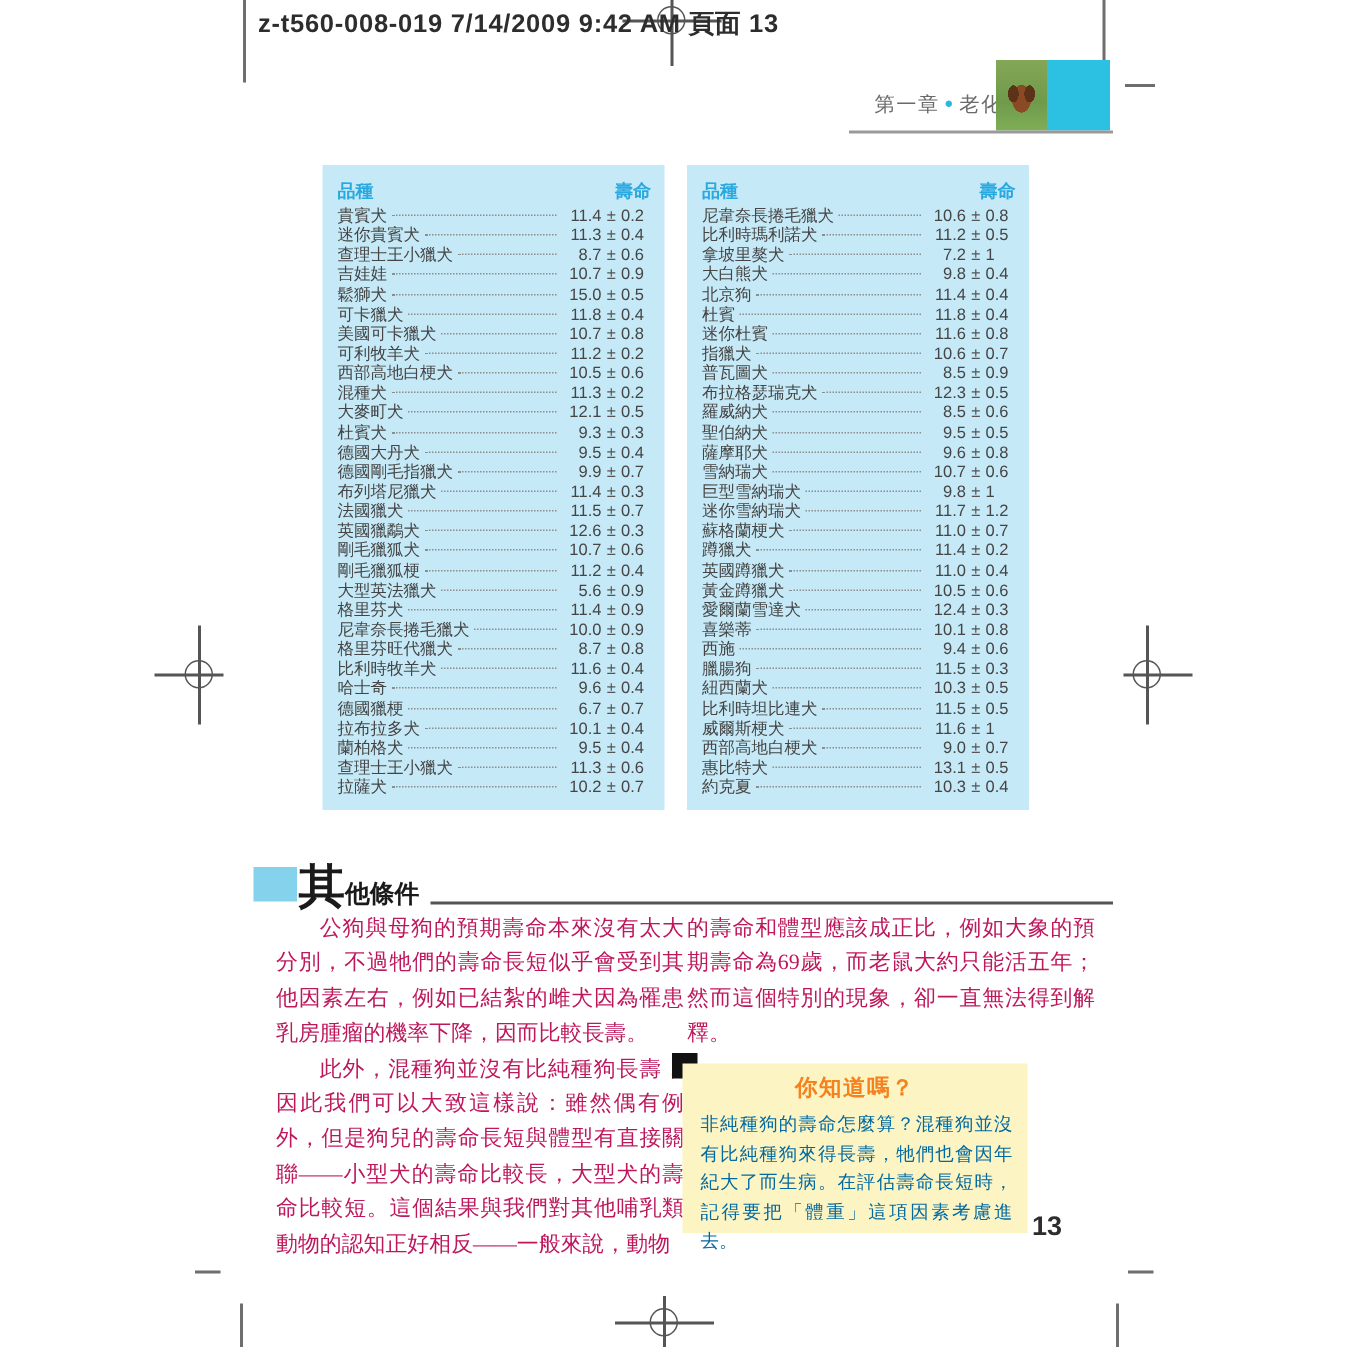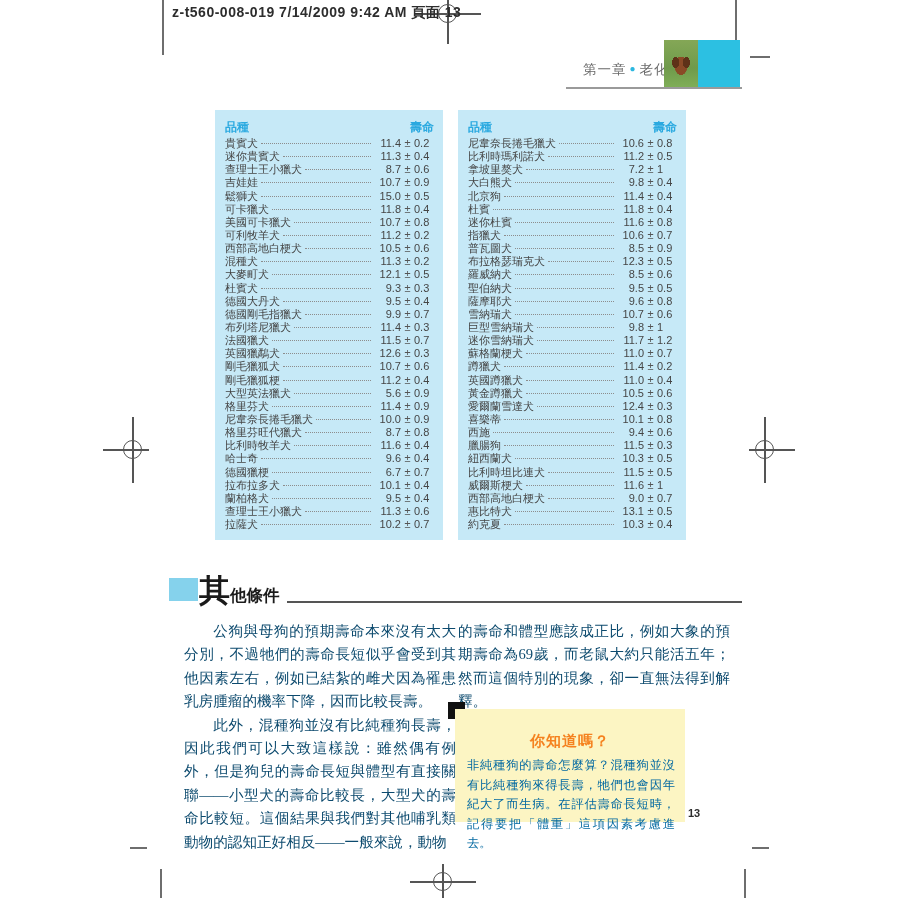--- a/index.html
+++ b/index.html
@@ -6,21 +6,21 @@
   body{width:898px;height:898px;background:#fff;position:relative;overflow:hidden;
        font-family:"Liberation Sans",sans-serif;color:#333;}
 
   
   .cropline{position:absolute;background:#6e6e6e;}
   .regmark{position:absolute;}
   .regmark .circ{position:absolute;border:1.6px solid #555;border-radius:50%;width:17px;height:17px;left:-10px;top:-10px;background:transparent;}
   .regmark .h{position:absolute;height:1.6px;background:#555;top:-0.8px;}
   .regmark .v{position:absolute;width:1.6px;background:#555;left:-0.8px;}
 
-  .fileinfo{position:absolute;left:172px;top:4px;font-size:14px;font-weight:bold;
+  .fileinfo{position:absolute;left:172px;top:4px;font-size:17px;font-weight:bold;
             letter-spacing:0.5px;color:#2d2d2d;}
 
   
   .chapter{position:absolute;left:583px;top:61px;font-size:13.5px;color:#6a6a6a;letter-spacing:1px;}
   .chapter .bullet{color:#2bb7e0;font-size:10px;vertical-align:2px;padding:0 3px;}
   .header-rule{position:absolute;left:566px;top:87px;width:176px;height:2px;background:#9a9a9a;}
   .dog-photo{position:absolute;left:664px;top:40px;width:34px;height:47px;
      background:
        radial-gradient(ellipse 5px 8px at 34% 48%, #5e3218 70%, rgba(0,0,0,0) 72%),
        radial-gradient(ellipse 5px 8px at 66% 48%, #5e3218 70%, rgba(0,0,0,0) 72%),
@@ -42,33 +42,33 @@
 
   
   .sec-block{position:absolute;left:169px;top:578px;width:29px;height:23px;background:#85d2ec;}
   .sec-heading{position:absolute;left:199px;top:570px;font-weight:bold;color:#1a1a1a;}
   .sec-heading .big{font-size:31px;}
   .sec-heading .small{font-size:16.5px;}
   .sec-rule{position:absolute;left:287px;top:601px;width:455px;height:1.5px;background:#555;}
 
   
   .bodycol{position:absolute;top:608px;font-family:"Liberation Serif",serif;
-           font-size:14.6px;line-height:23.4px;color:#0c4a6e;text-align:justify;margin-top:12px;}
+           font-size:14.6px;line-height:23.4px;color:#be185d;text-align:justify;}
   .bodycol p{margin:0;text-indent:2em;}
   .bodycol p.noindent{text-indent:0;}
   .col-left{left:184px;width:272px;height:230px;overflow:hidden;}
   .col-right{left:458px;width:272px;height:120px;overflow:hidden;}
 
   
   .infobox{position:absolute;left:455px;top:709px;width:230px;height:113px;background:#fcf5c3;box-sizing:border-box;}
-  .infobox .title{margin-top:23px;text-align:center;color:#f5821f;font-weight:bold;font-size:15px;letter-spacing:1px;}
+  .infobox .title{margin-top:7px;text-align:center;color:#f5821f;font-weight:bold;font-size:15px;letter-spacing:1px;}
   .infobox .text{margin:5px 10px 0 12px;font-size:12.3px;line-height:19.5px;color:#0369a1;text-align:justify;}
   .infobox-square{position:absolute;left:448px;top:702px;width:17px;height:17px;background:#111;}
 
-  .pagenum{position:absolute;left:688px;top:807px;font-size:11px;font-weight:bold;color:#2d2d2d;}
+  .pagenum{position:absolute;left:688px;top:807px;font-size:18px;font-weight:bold;color:#2d2d2d;}
 </style>
 </head>
 <body>
 
 <div class="cropline" style="left:162px;top:0;width:1.6px;height:55px;"></div>
 <div class="cropline" style="left:735px;top:0;width:1.6px;height:55px;"></div>
 <div class="cropline" style="left:750px;top:56px;width:20px;height:1.6px;"></div>
 <div class="regmark" style="left:448px;top:14px;">
   <div class="circ"></div>
     <div class="h" style="left:-33px;width:66px;"></div>

